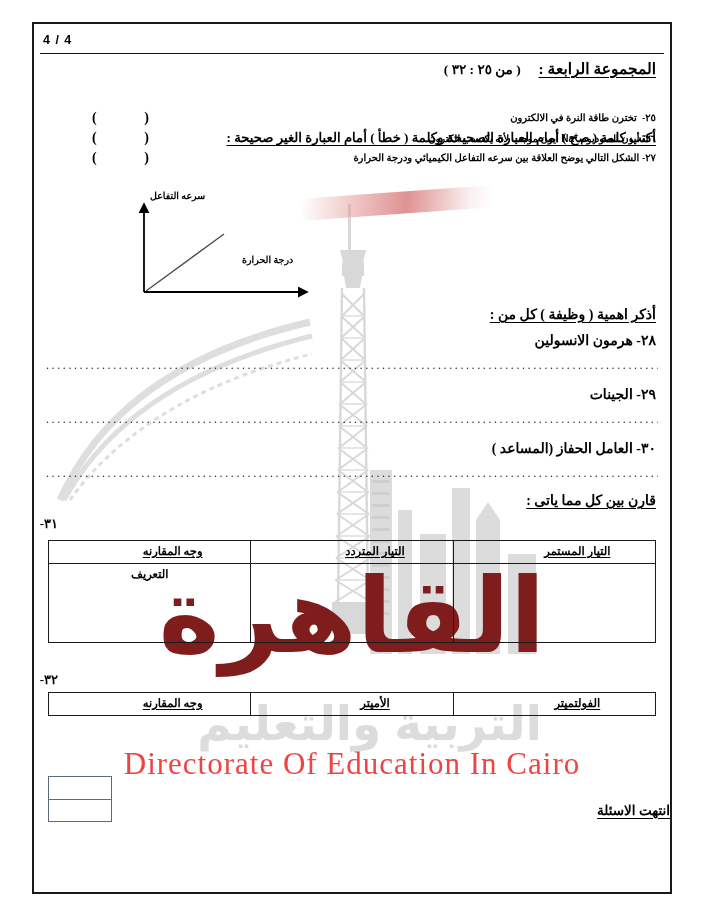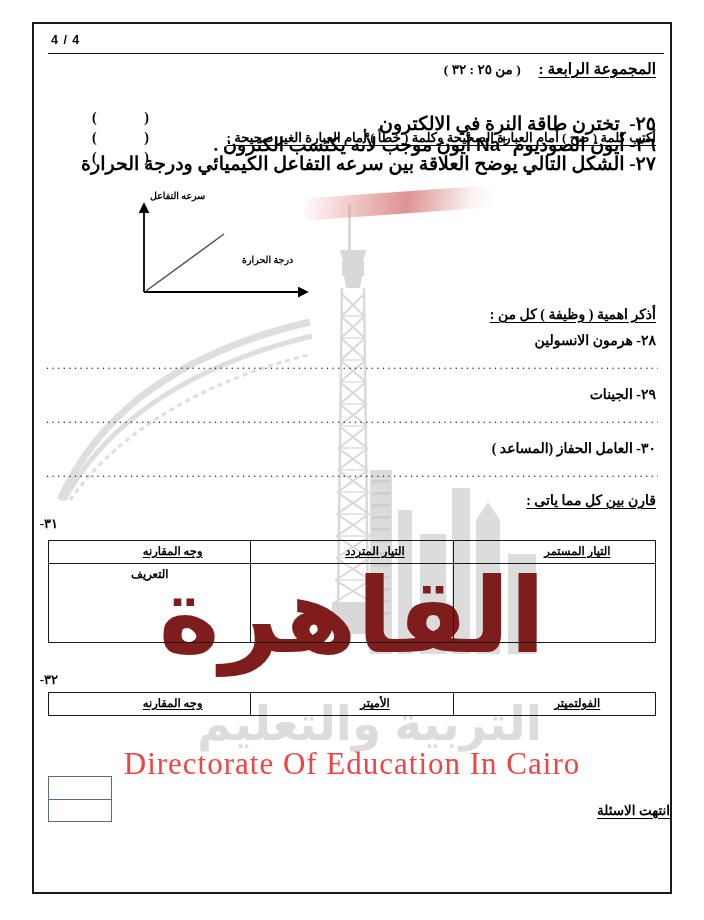--- a/index.html
+++ b/index.html
@@ -119,21 +119,21 @@
 
   
   .content {
     position: relative;
     z-index: 2;
   }
 
   
   .page-head {
     position: absolute;
-    left: 8px; right: 0;
+    left: 0; right: 0;
     top: 6px;
     height: 26px;
   }
   .page-num {
     position: absolute;
     left: 9px;
     top: 3px;
     font-family: "Liberation Sans", "DejaVu Sans", sans-serif;
     font-weight: bold;
     font-size: 12.5px;
@@ -171,21 +171,21 @@
 
   .grp-title { top: 36px; font-size: 15.5px; }
   .grp-title .range {
     display: inline-block;
     margin-right: 14px;
     font-size: 13.5px;
     text-decoration: none;
   }
   .instruction { top: 62px; font-size: 13.2px; margin-top: 44px; }
 
-  .q-tf { font-size: 19px; }
+  .q-tf { font-size: 10px; }
   .q25 { top: 88px; }
   .q26 { top: 108px; }
   .q27 { top: 128px; }
   .q27 .hl { position: relative; }
 
   .sup {
     vertical-align: super;
     font-size: 0.7em;
   }
   .lat { direction: ltr; unicode-bidi: bidi-override; font-family: "Liberation Sans", sans-serif; }

